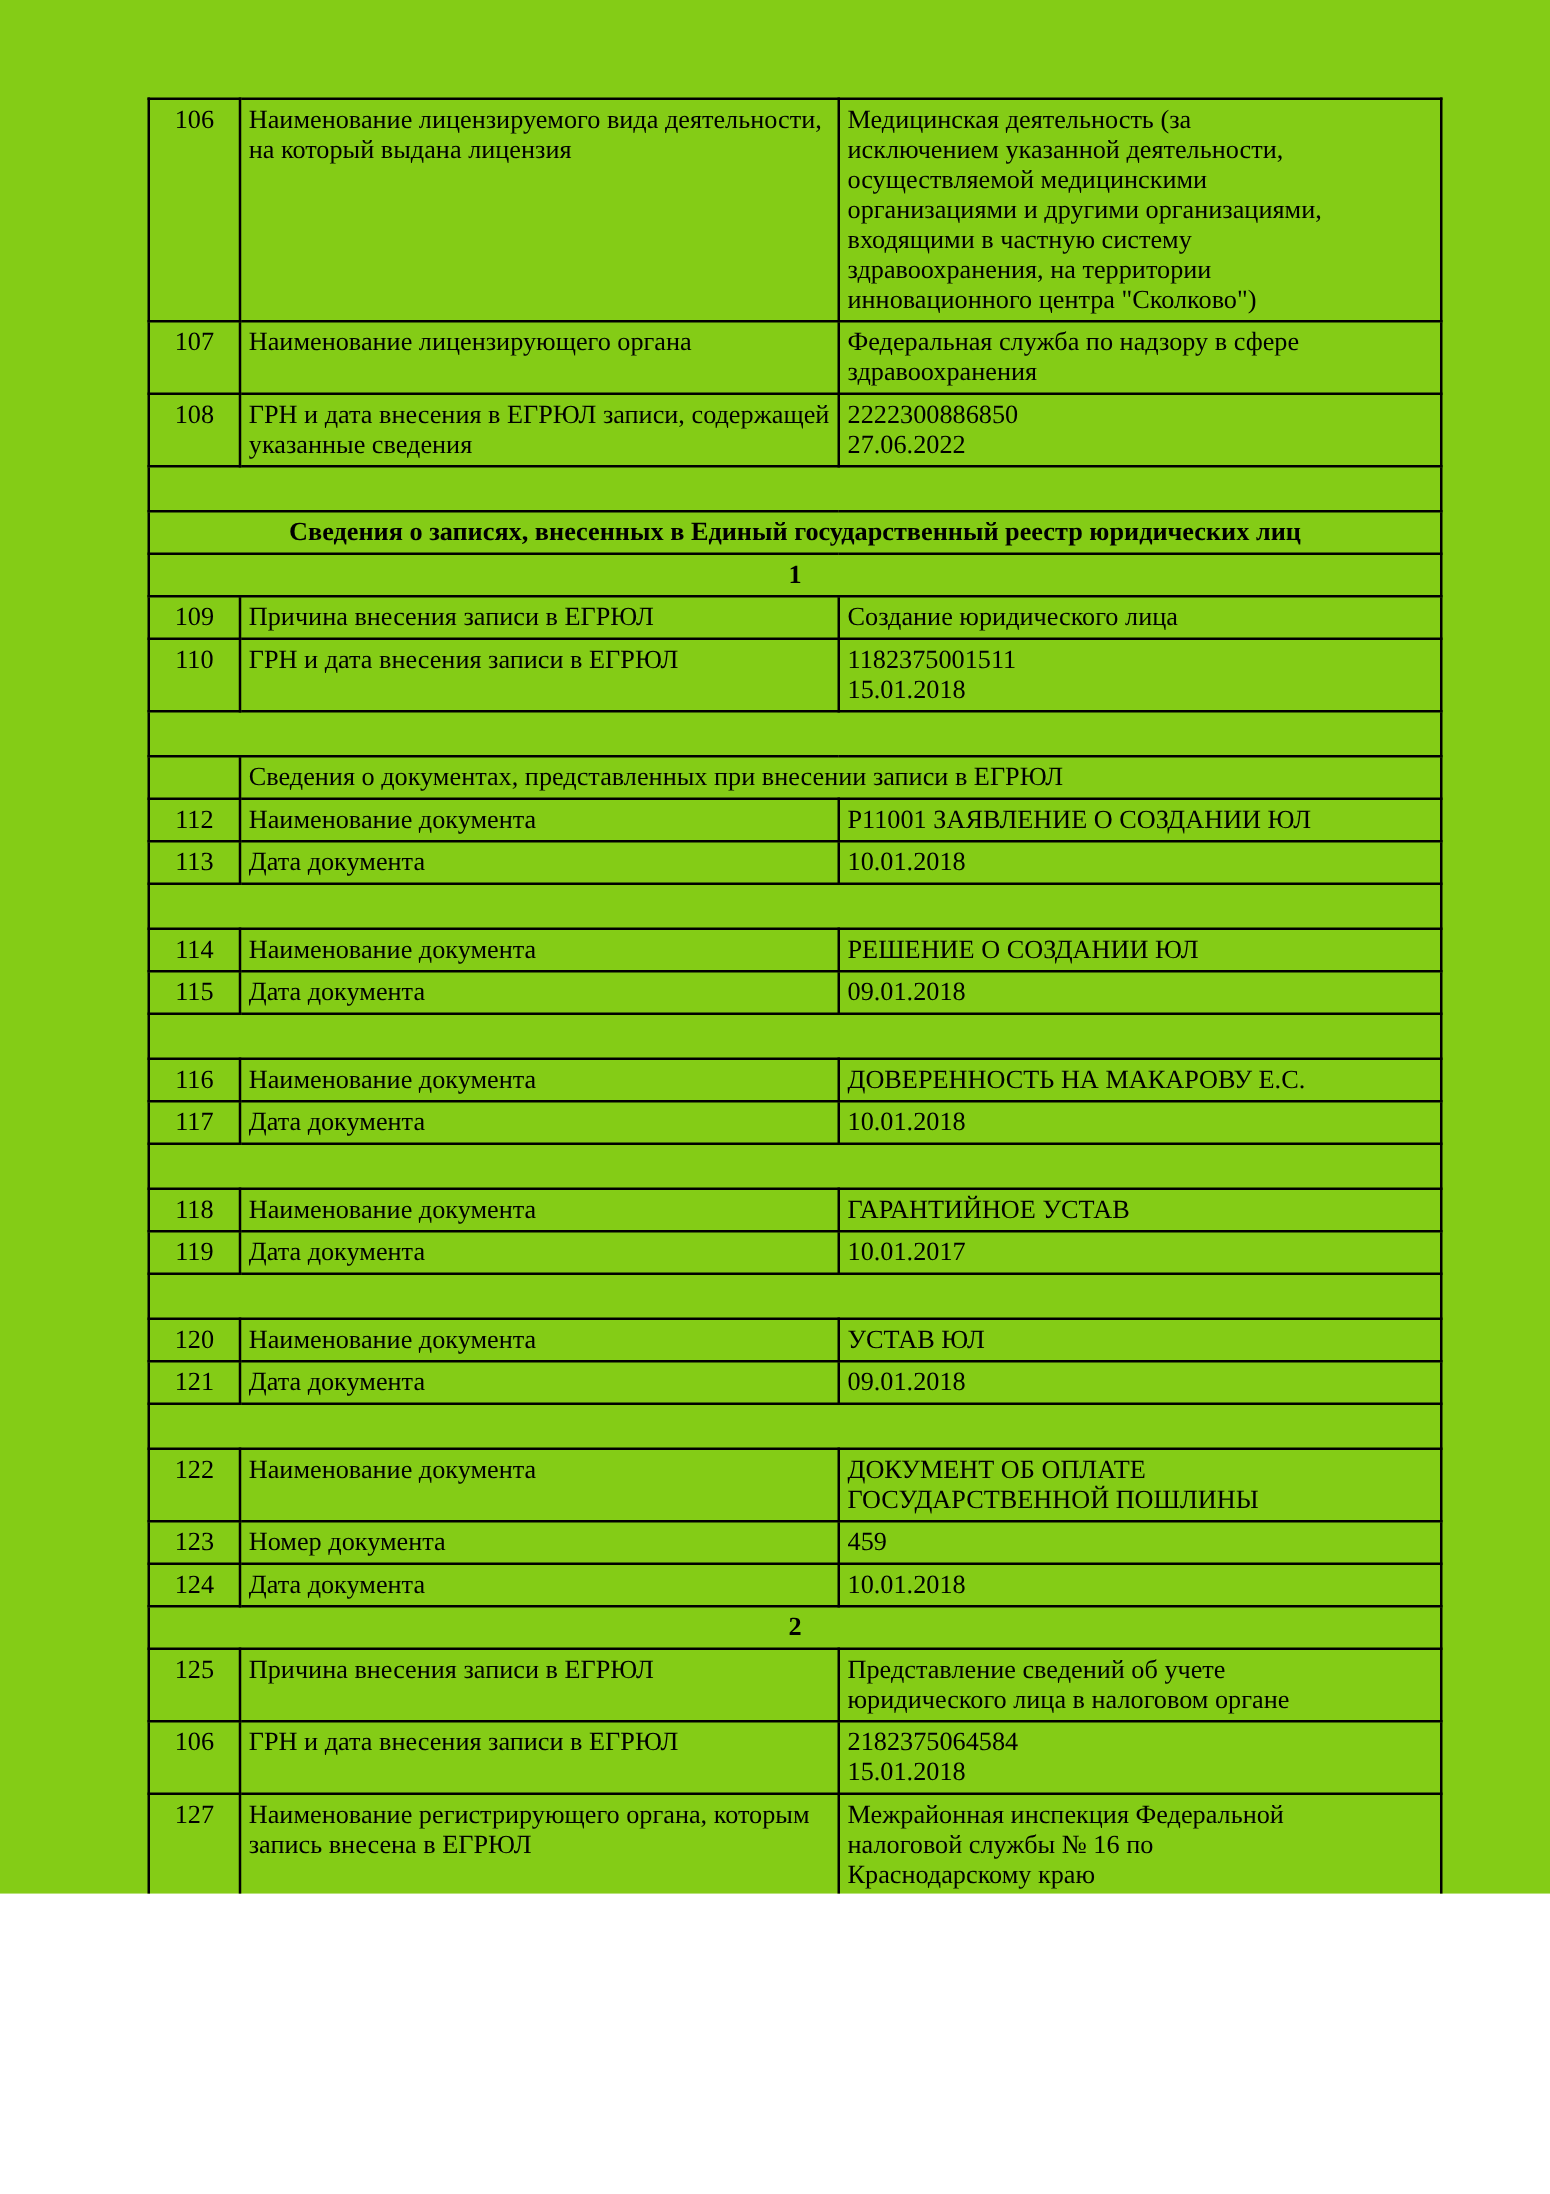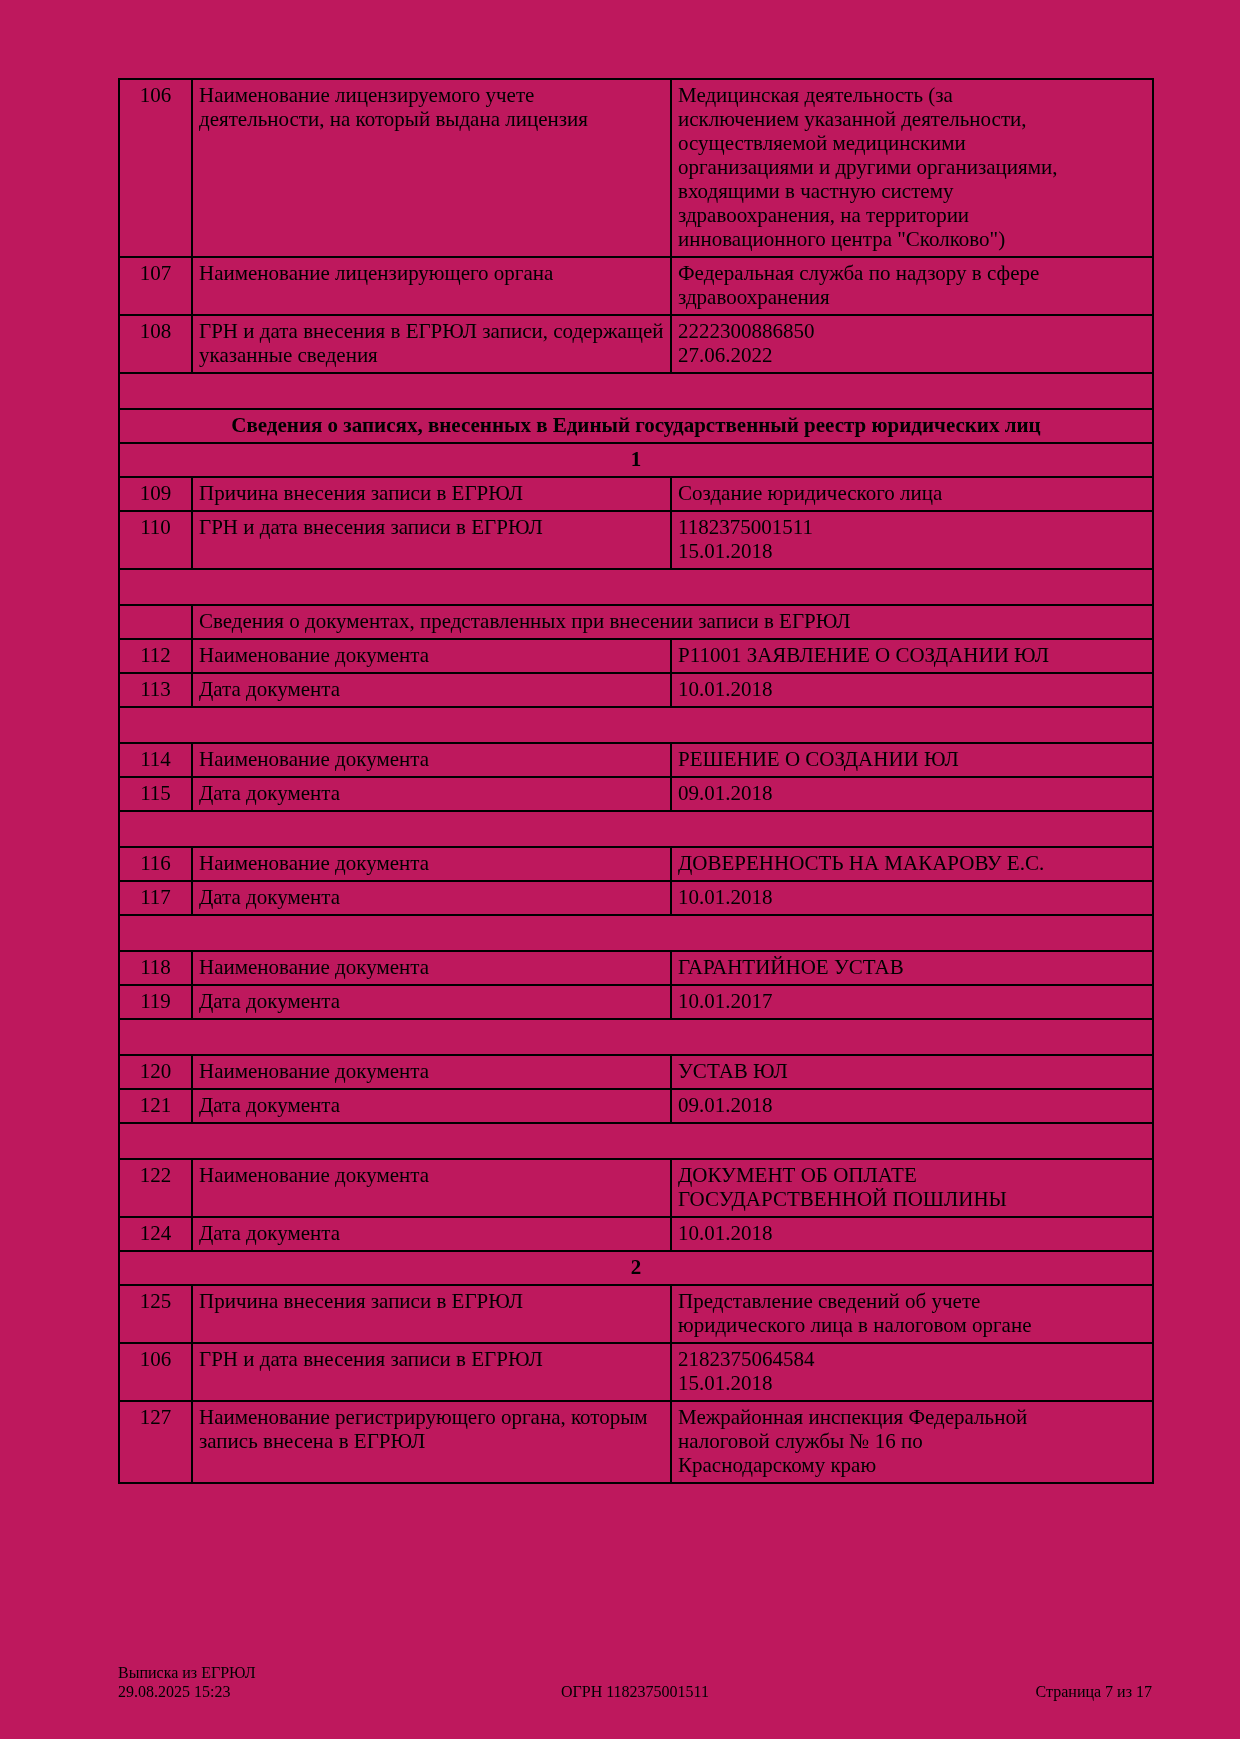--- a/index.html
+++ b/index.html
@@ -1,20 +1,20 @@
 <!DOCTYPE html>
 <html><head>
 <meta charset="utf-8">
 <style>
   html, body { margin: 0; padding: 0; background: #ffffff; }
   .page {
     position: relative;
     width: 1240px;
-    height: 1739px;
-    background: #be185d;
+    height: 1515px;
+    background: #84cc16;
     color: #000000;
     font-family: "Liberation Serif", serif;
     overflow: hidden;
   }
   table.doc-table {
     position: absolute;
     left: 118px;
     top: 78px;
     width: 1034px;
     border-collapse: collapse;
@@ -73,21 +73,21 @@
 
   <table class="doc-table">
     <colgroup>
       <col style="width:73px">
       <col style="width:479px">
       <col style="width:482px">
     </colgroup>
     <tbody>
       <tr>
         <td class="num-cell">106</td>
-        <td class="label-cell">Наименование лицензируемого учете деятельности, на который выдана лицензия</td>
+        <td class="label-cell">Наименование лицензируемого вида деятельности, на который выдана лицензия</td>
         <td class="value-cell">Медицинская деятельность (за
 исключением указанной деятельности,
 осуществляемой медицинскими
 организациями и другими организациями,
 входящими в частную систему
 здравоохранения, на территории
 инновационного центра "Сколково")</td>
       </tr>
       <tr>
         <td class="num-cell">107</td>
@@ -191,20 +191,25 @@
         <td class="value-cell">09.01.2018</td>
       </tr>
       <tr class="spacer-row">
         <td colspan="3"></td>
       </tr>
       <tr>
         <td class="num-cell">122</td>
         <td class="label-cell">Наименование документа</td>
         <td class="value-cell">ДОКУМЕНТ ОБ ОПЛАТЕ
 ГОСУДАРСТВЕННОЙ ПОШЛИНЫ</td>
+      </tr>
+      <tr>
+        <td class="num-cell">123</td>
+        <td class="label-cell">Номер документа</td>
+        <td class="value-cell">459</td>
       </tr>
       <tr>
         <td class="num-cell">124</td>
         <td class="label-cell">Дата документа</td>
         <td class="value-cell">10.01.2018</td>
       </tr>
       <tr class="group-row">
         <td colspan="3">2</td>
       </tr>
       <tr>

